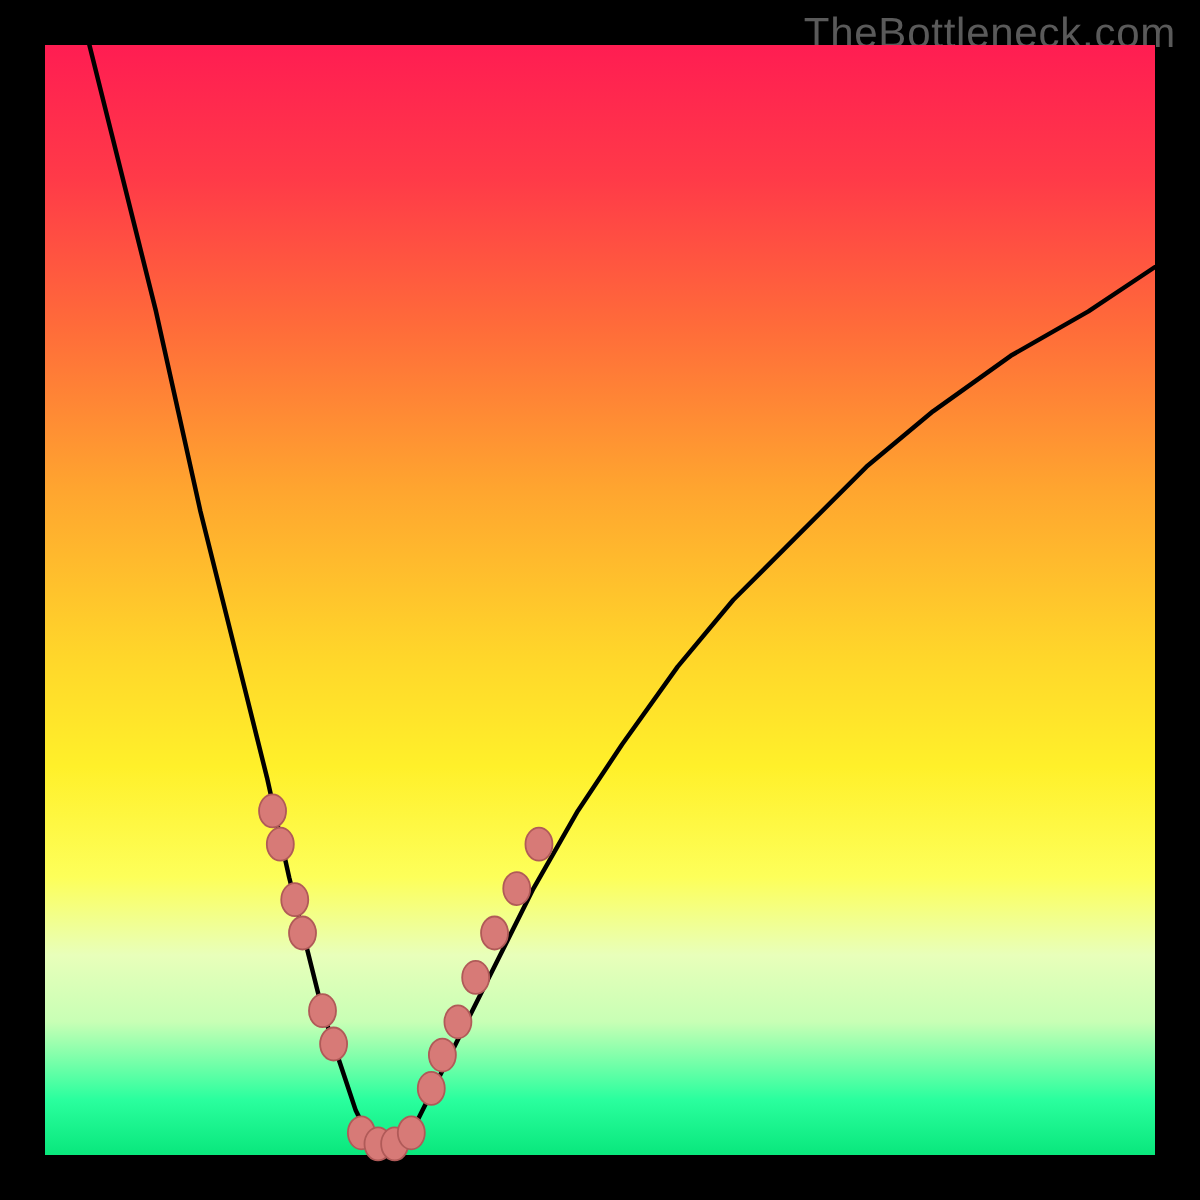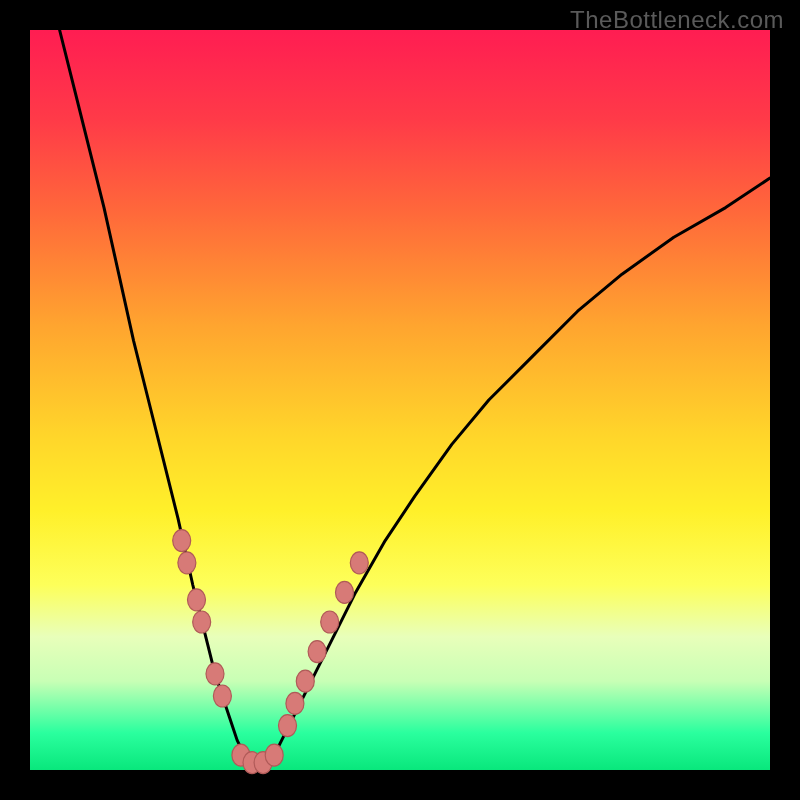--- a/index.html
+++ b/index.html
@@ -27,21 +27,21 @@
       #e8ffba 82%,
       #c8ffb5 88%,
       #2aff9e 95%,
       #09e77c 100%);
   }
   .watermark {
     position: absolute;
     top: 6px;
     right: 16px;
     font-family: Arial, Helvetica, sans-serif;
-    font-size: 24px;
+    font-size: 28px;
     font-weight: 500;
     color: #5a5a5a;
     letter-spacing: 0.5px;
     user-select: none;
   }
   svg.curves {
     position: absolute;
     left: 0;
     top: 0;
     width: 740px;

